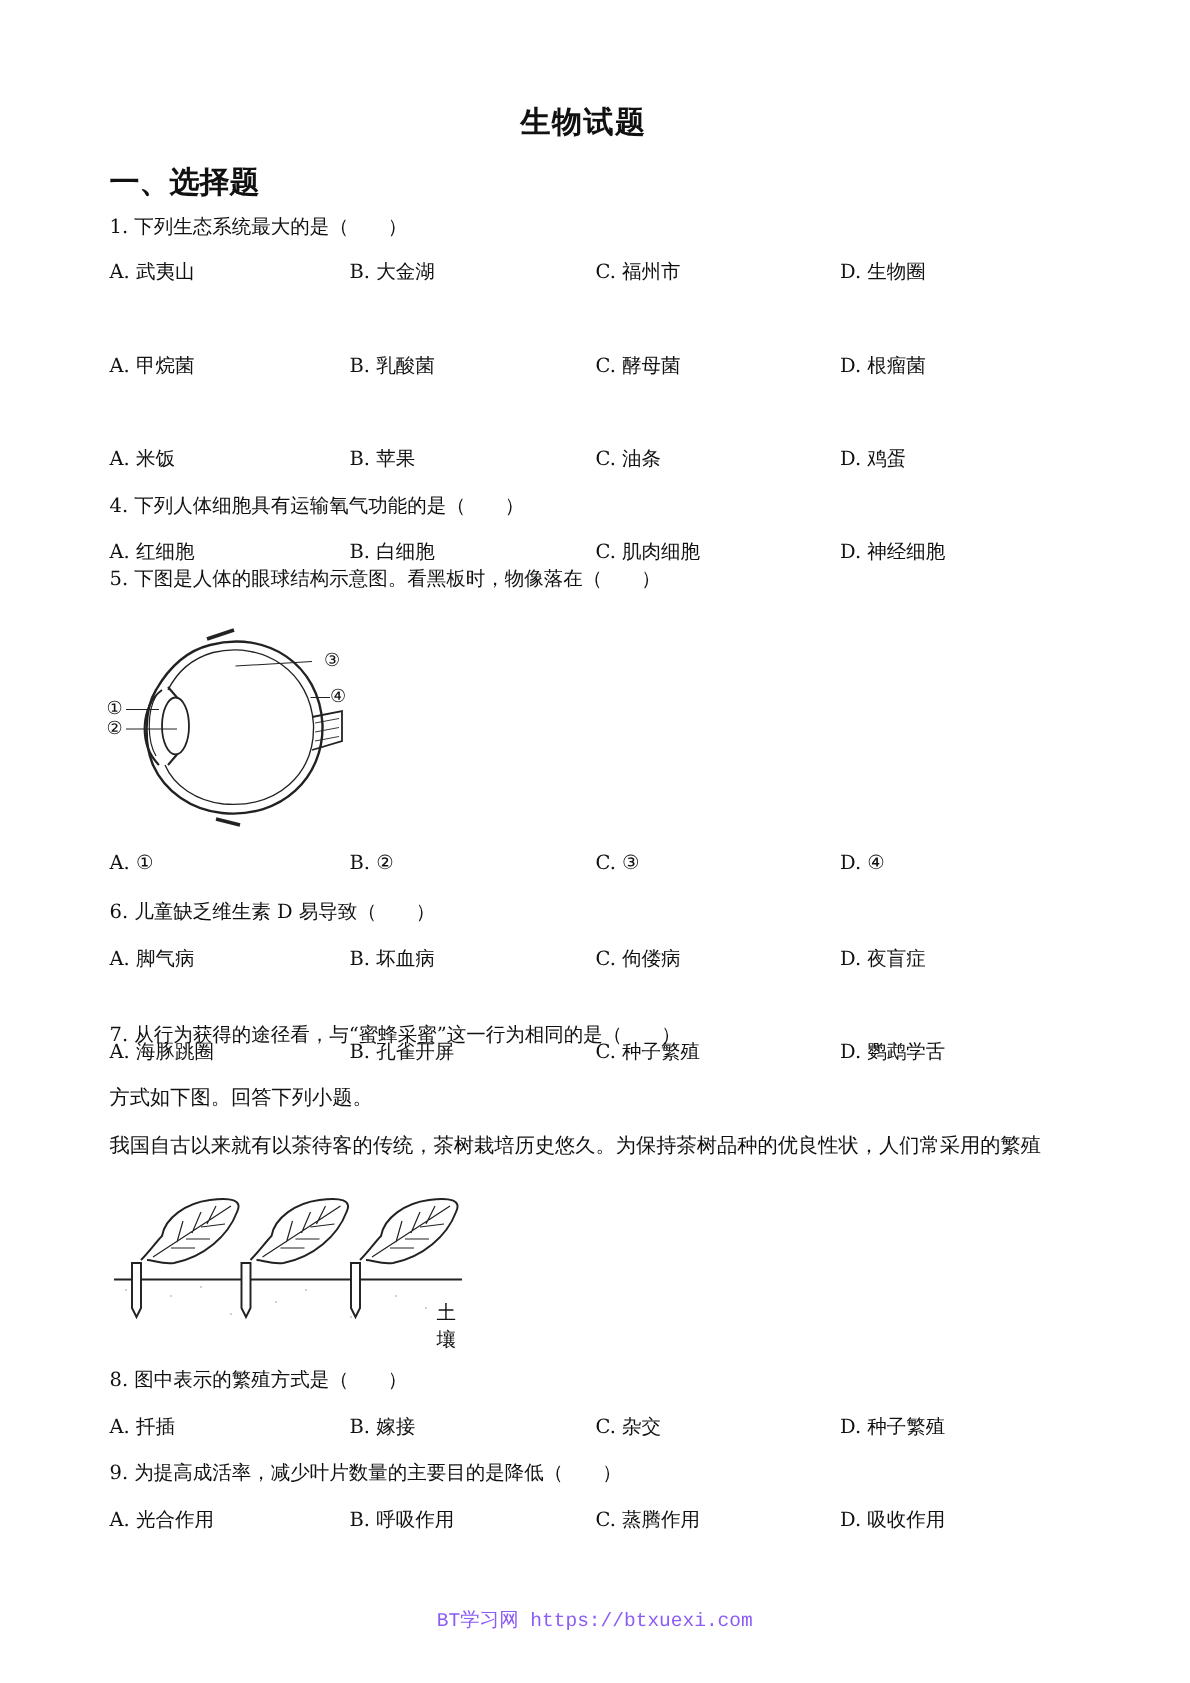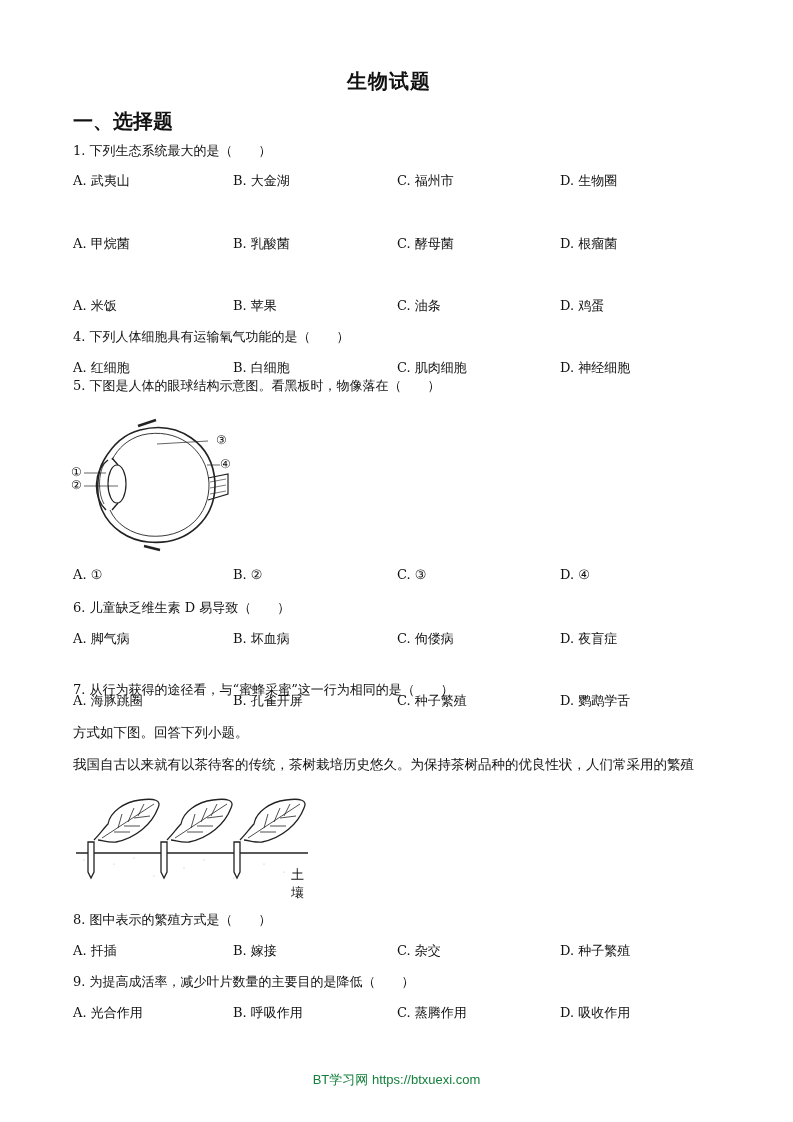--- a/index.html
+++ b/index.html
@@ -20,21 +20,21 @@
     font-weight: bold; font-size: 20px;
   }
   .line { position: absolute; left: 73px; font-size: 13px; white-space: nowrap; }
   .opts { position: absolute; left: 73px; width: 660px; font-size: 13px; height: 18px; }
   .opt { position: absolute; top: 0; white-space: nowrap; }
   .opt.a { left: 0; } .opt.b { left: 160px; } .opt.c { left: 324px; } .opt.d { left: 487px; }
   .para { position: absolute; left: 73px; width: 650px; font-size: 13.5px; line-height: 32px; }
   .fig { position: absolute; }
   .footer {
     position: absolute; top: 1071px; left: 0; width: 793px; text-align: center;
-    font-family: Liberation Sans, sans-serif; font-size: 13px; color: #15803d;
+    font-family: Liberation Mono, monospace; font-size: 13px; color: #8b5cf6;
   }
   .fig-label { position: absolute; font-size: 12px; }
 </style>
 </head>
 <body>
 
 <div class="page">
   <div class="title">生物试题</div>
   <div class="section">一、选择题</div>
 

